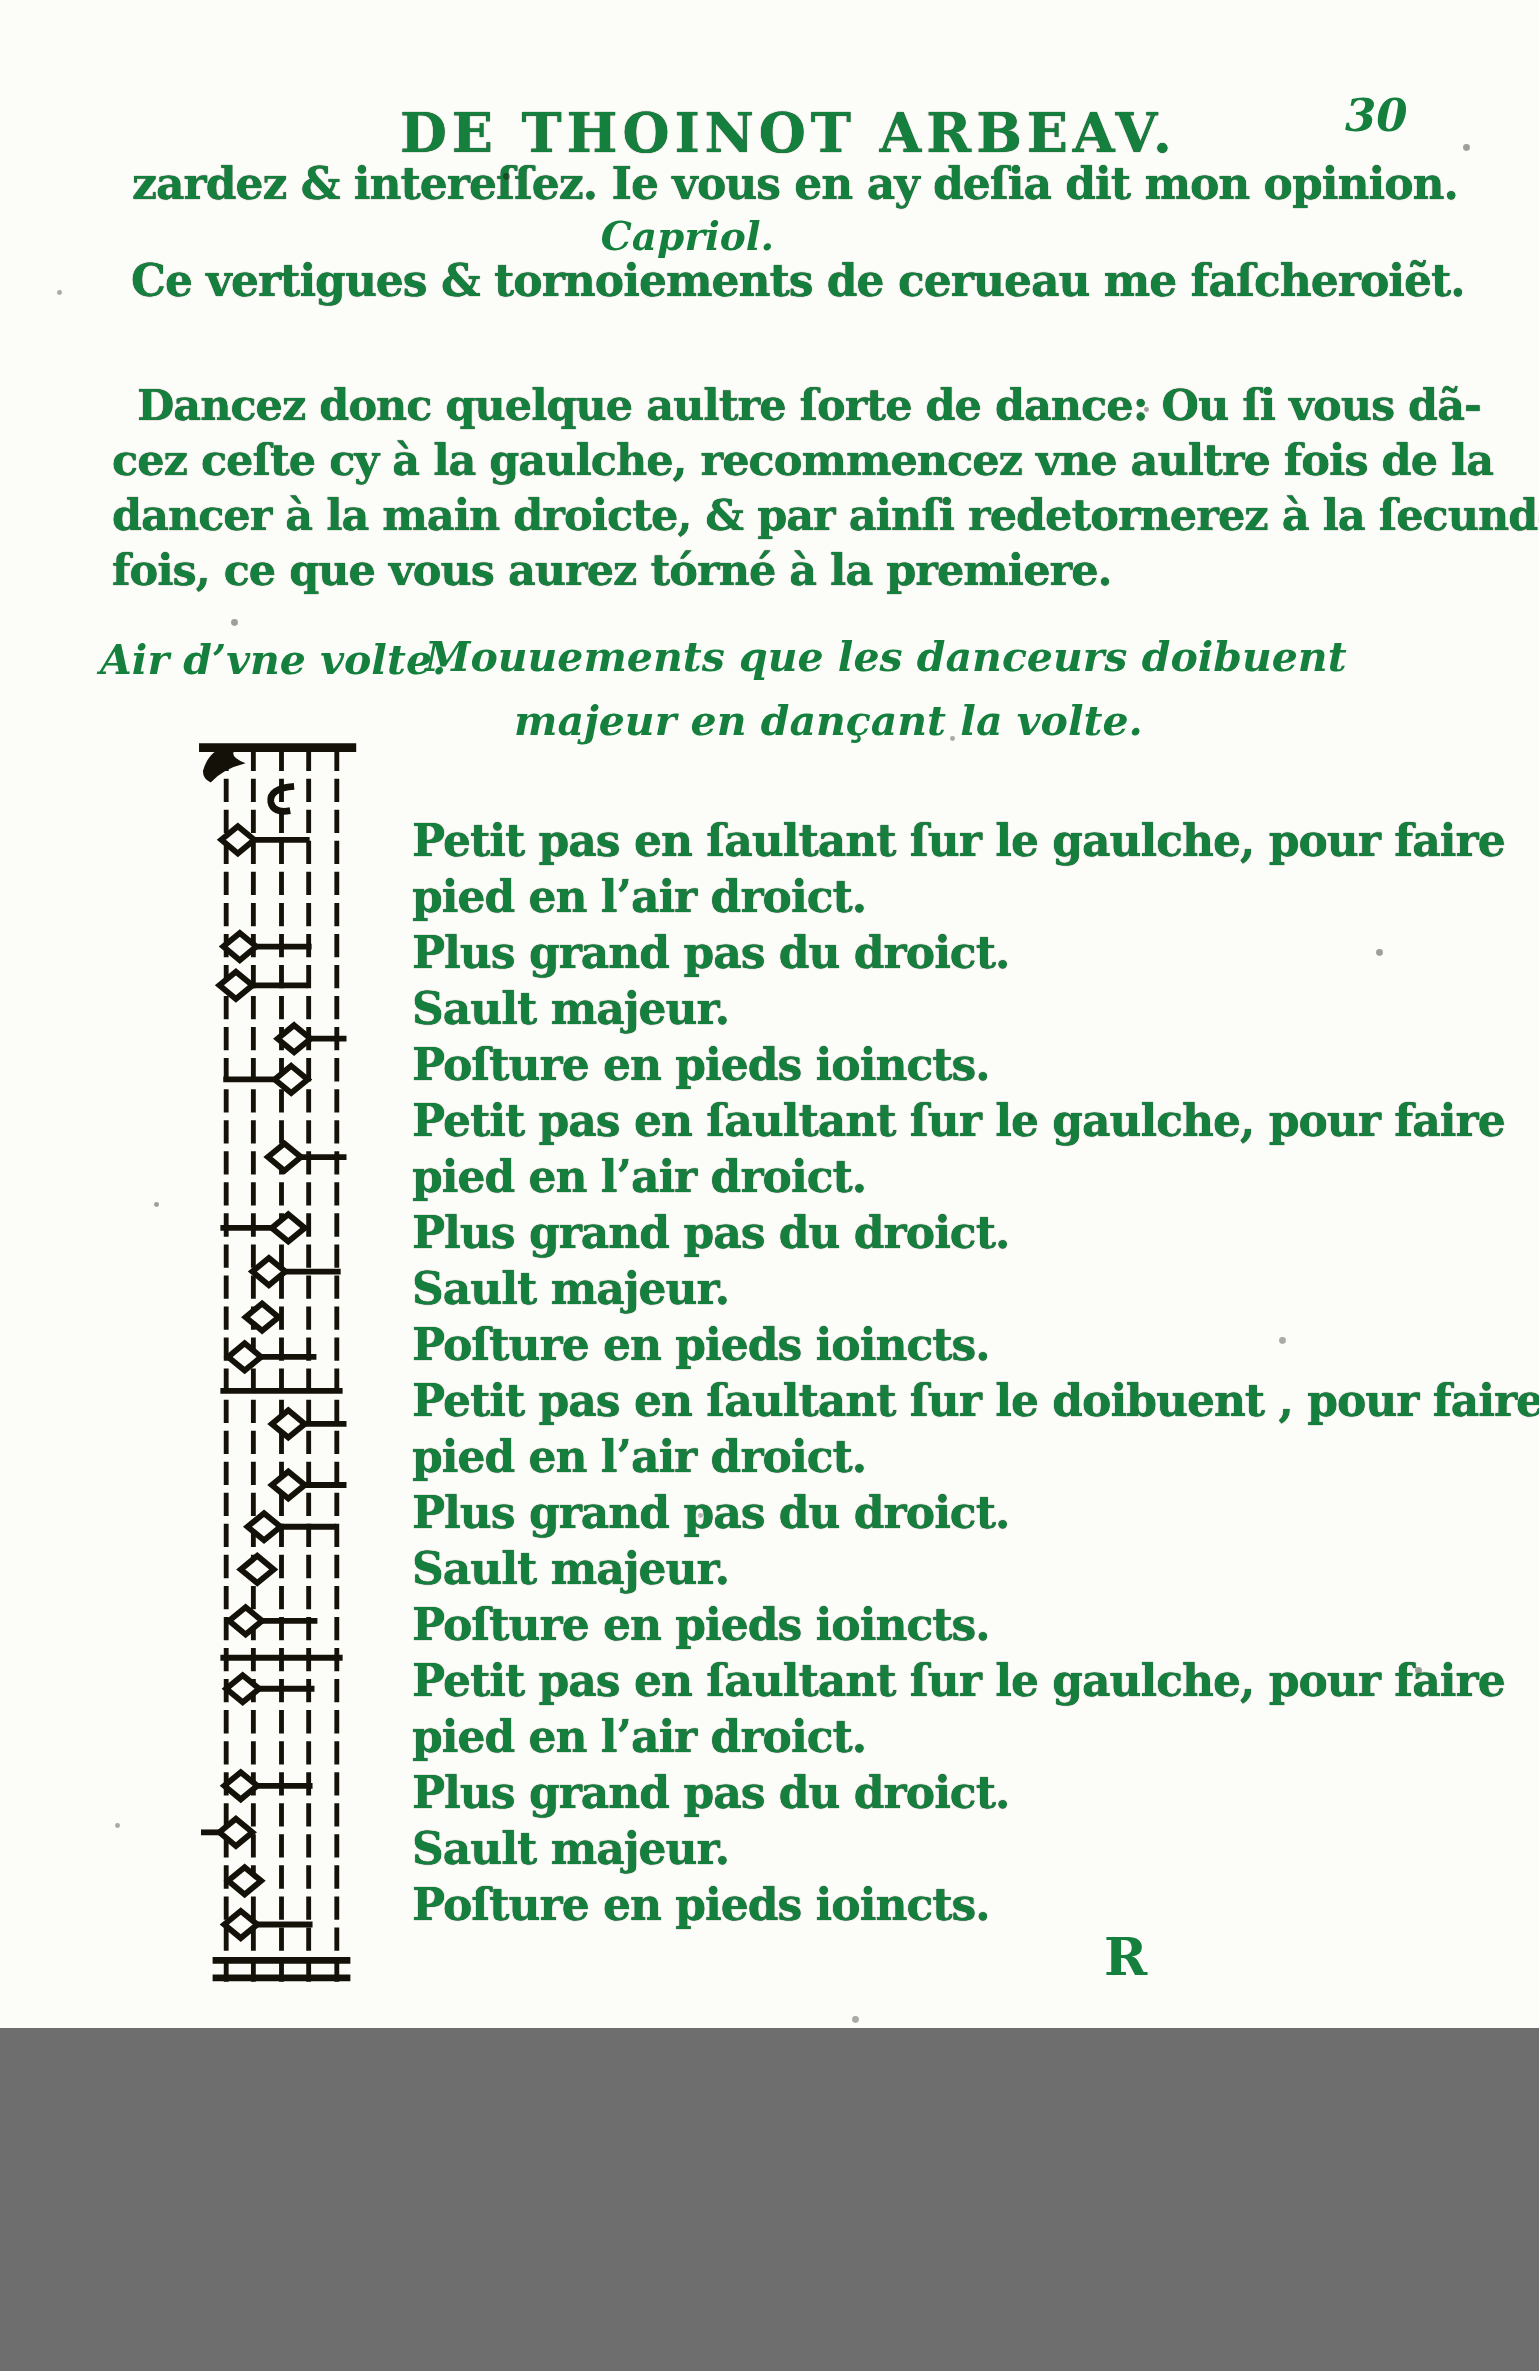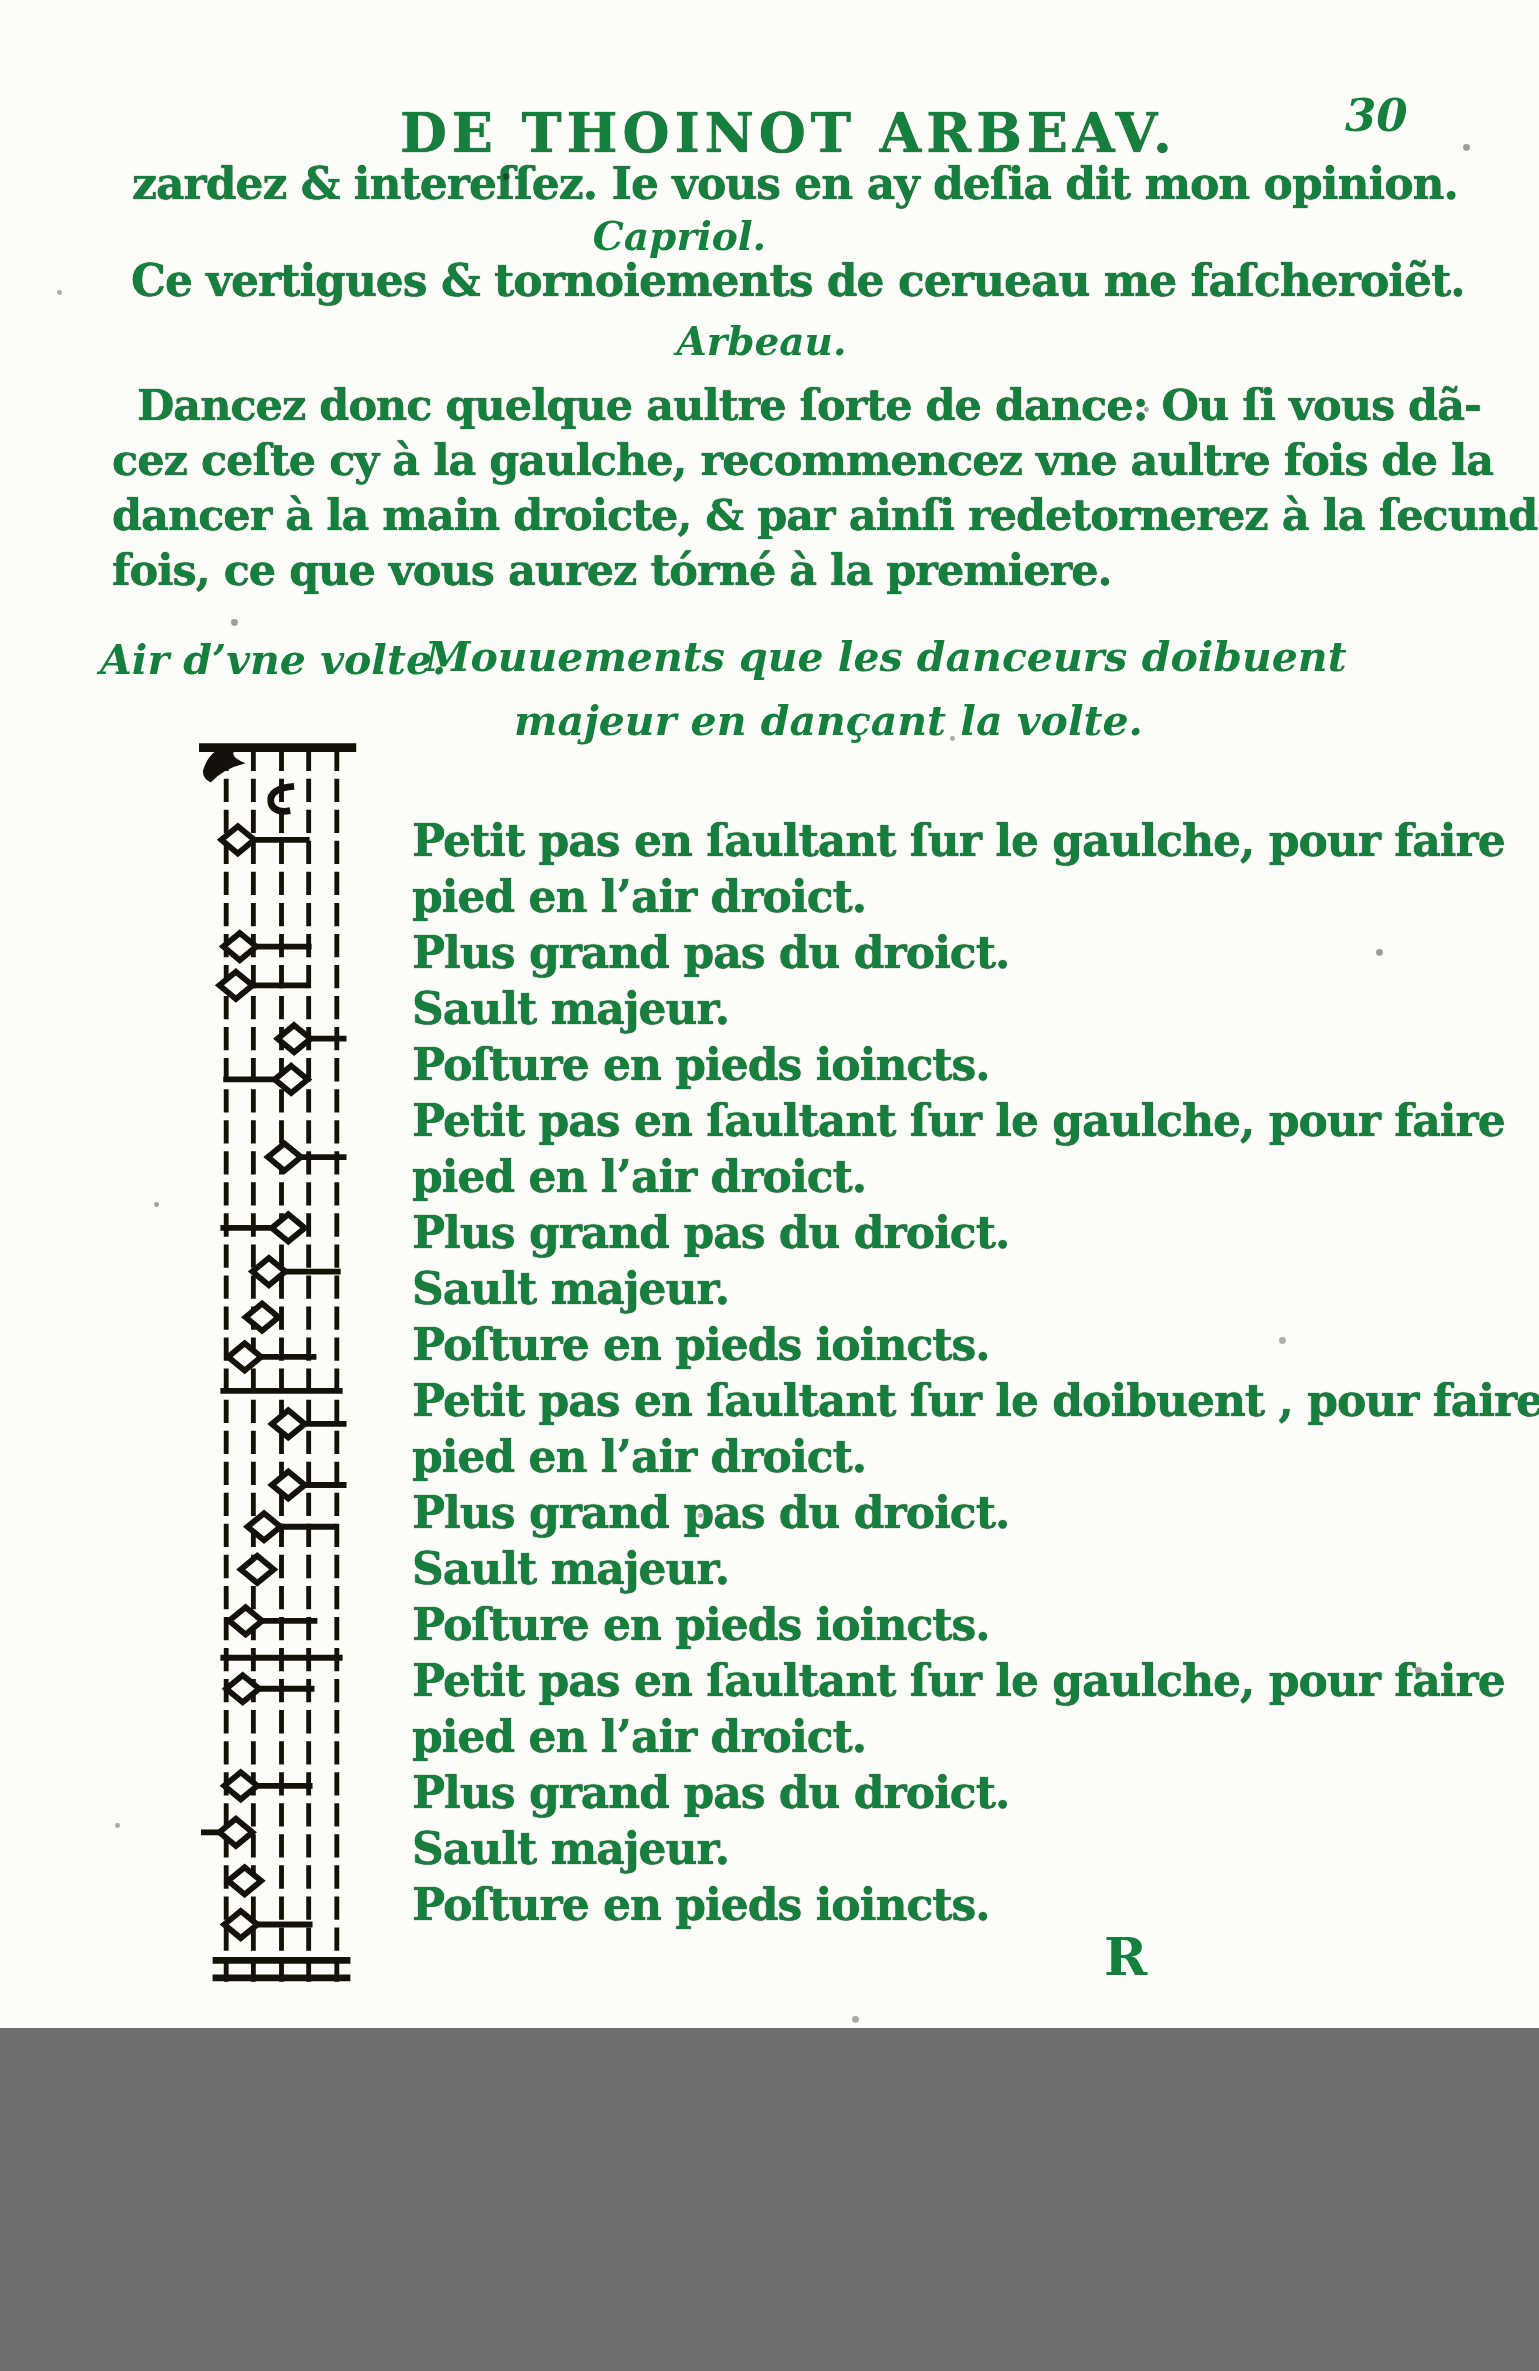--- a/index.html
+++ b/index.html
@@ -6,21 +6,21 @@
   html,body{margin:0;padding:0;background:#6e6e6e;}
   .page{
     position:relative;width:1539px;height:2028px;margin:0 auto;
     background:#fcfcf9;color:#15803d;overflow:hidden;
     font-family:"DejaVu Serif","Liberation Serif",serif;
   }
   .abs{position:absolute;white-space:nowrap;}
   .title{font-weight:700;font-size:54px;letter-spacing:4.9px;text-shadow:0 0 1px #141208;}
   .pagenum{font-style:italic;font-weight:700;font-size:45px;}
   .body-line{font-weight:700;font-size:44px;letter-spacing:-1px;text-shadow:0 0 1px #141208;}
-  .speaker{font-style:italic;font-weight:600;font-size:39px;text-align:center;}
+  .speaker{font-style:italic;font-weight:600;font-size:39px;text-align:center;padding-left:8px;}
   .para{font-weight:700;font-size:43px;letter-spacing:-1px;line-height:55px;white-space:nowrap;text-shadow:0 0 1px #141208;}
   .para .indent{padding-left:25px;}
   .cap{font-style:italic;font-weight:700;font-size:41px;}
   .steps{font-weight:700;font-size:44px;letter-spacing:-1px;line-height:56px;white-space:nowrap;text-shadow:0 0 1px #141208;}
   .sig{font-weight:700;font-size:52px;}
   .ink-dot{position:absolute;left:328px;top:2311px;width:21.3px;height:16.5px;background:#141208;border-radius:50%;}
   .speckles{
     position:absolute;left:0;top:0;width:2.9px;height:2.9px;background:transparent;border-radius:50%;
     box-shadow:
       505px 175px 0 1.9px rgba(20,18,8,.45), 1145px 408px 0 1px rgba(20,18,8,.4),
@@ -41,21 +41,20 @@
   <div class="abs title" style="left:400px;top:101px;">DE THOINOT ARBEAV.</div>
 
   <div class="abs pagenum" style="left:1345px;top:89px;">30</div>
 
   <div class="abs body-line" style="left:132px;top:158px;">zardez &amp; intereſſez. Ie vous en ay deſia dit mon opinion.</div>
 
   <div class="abs speaker" style="left:0;top:213px;width:1359px;">Capriol.</div>
 
   <div class="abs body-line" style="left:131px;top:255px;">Ce vertigues &amp; tornoiements de cerueau me faſcheroiẽt.</div>
 
-  <div class="abs speaker" style="left:0;top:318px;width:1523px;">Arbeau.</div>
 
   <div class="abs para" style="left:112px;top:378px;" id="para">
       <div class="indent">Dancez donc quelque aultre ſorte de dance: Ou ſi vous dã-</div>
       <div>cez ceſte cy à la gaulche, recommencez vne aultre fois de la</div>
       <div>dancer à la main droicte, &amp; par ainſi redetornerez à la ſecunde</div>
       <div>fois, ce que vous aurez tórné à la premiere.</div>
     </div>
 
   <div class="abs cap" style="left:100px;top:636px;">Air d’vne volte.</div>
 

